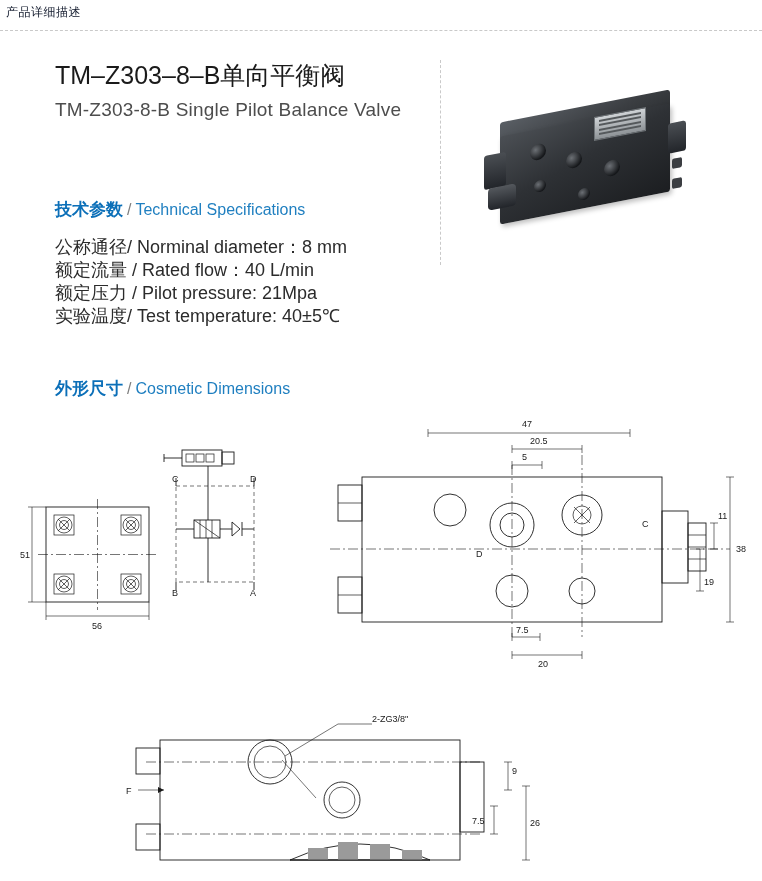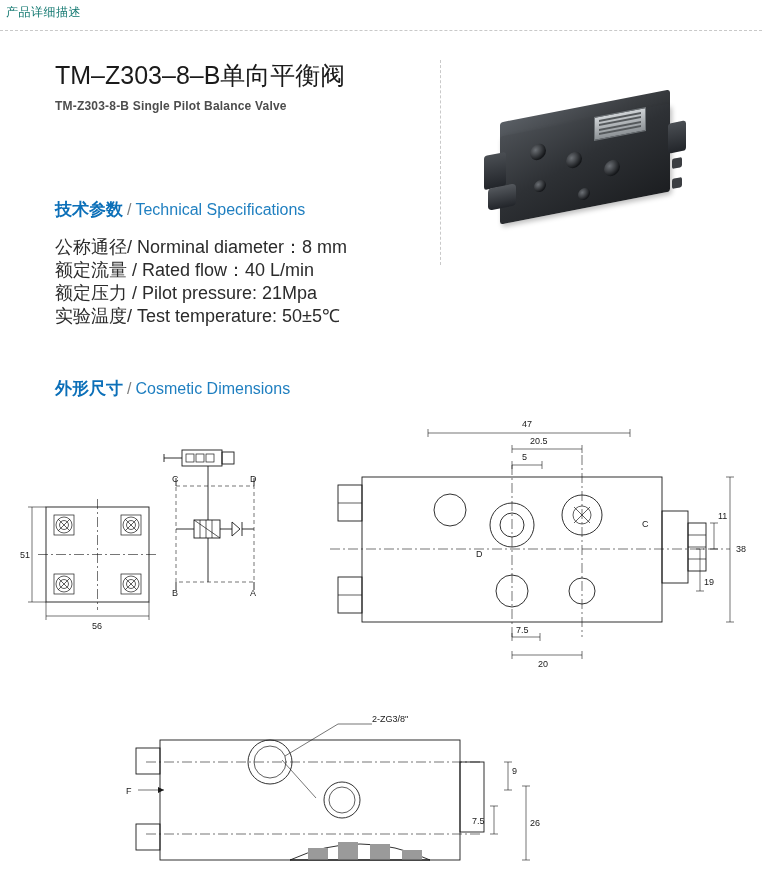--- a/index.html
+++ b/index.html
@@ -11,21 +11,21 @@
     color:#231f20;
     position:relative;
     overflow:hidden;
   }
 
   
   .topbar {
     height:26px;
     padding:4px 0 0 6px;
     font-size:12px;
-    color:#0f766e;
+    color:#0f172a;
     letter-spacing:0.5px;
   }
   .topdash {
     position:absolute;
     left:0; top:30px;
     width:762px;
     border-top:1px dashed #c9c9c9;
   }
 
   
@@ -37,25 +37,24 @@
   .title-cn {
     font-size:25px;
     font-weight:normal;
     letter-spacing:0px;
     color:#1a1a1a;
     line-height:1.1;
     white-space:nowrap;
   }
   .title-en {
     margin-top:9px;
-    font-size:12px;
+    font-size:19px;
     color:#4d4d4d;
     letter-spacing:0.2px;
     white-space:nowrap;
-    font-weight:bold;
   }
 
   .vdash {
     position:absolute;
     left:440px; top:60px;
     height:205px;
     border-left:1px dashed #c9c9c9;
   }
 
   
@@ -203,21 +202,21 @@
 </div>
 
 <div class="sec-head" id="spec-head">
   <span class="cn">技术参数</span><span class="sl">/</span><span class="en">Technical Specifications</span>
 </div>
 
 <div class="specs">
   <div>公称通径/ Norminal diameter：8 mm</div>
   <div>额定流量 / Rated flow：40 L/min</div>
   <div>额定压力 / Pilot pressure: 21Mpa</div>
-  <div>实验温度/ Test temperature: 50±5℃</div>
+  <div>实验温度/ Test temperature: 40±5℃</div>
 </div>
 
 <div class="sec-head" id="dim-head">
   <span class="cn">外形尺寸</span><span class="sl">/</span><span class="en">Cosmetic Dimensions</span>
 </div>
 
 <div class="dwg" style="left:18px; top:482px; width:160px; height:180px;">
   <svg width="160" height="180" viewBox="0 0 160 180">
 
     <rect class="ln" x="28" y="25" width="103" height="95"></rect>

